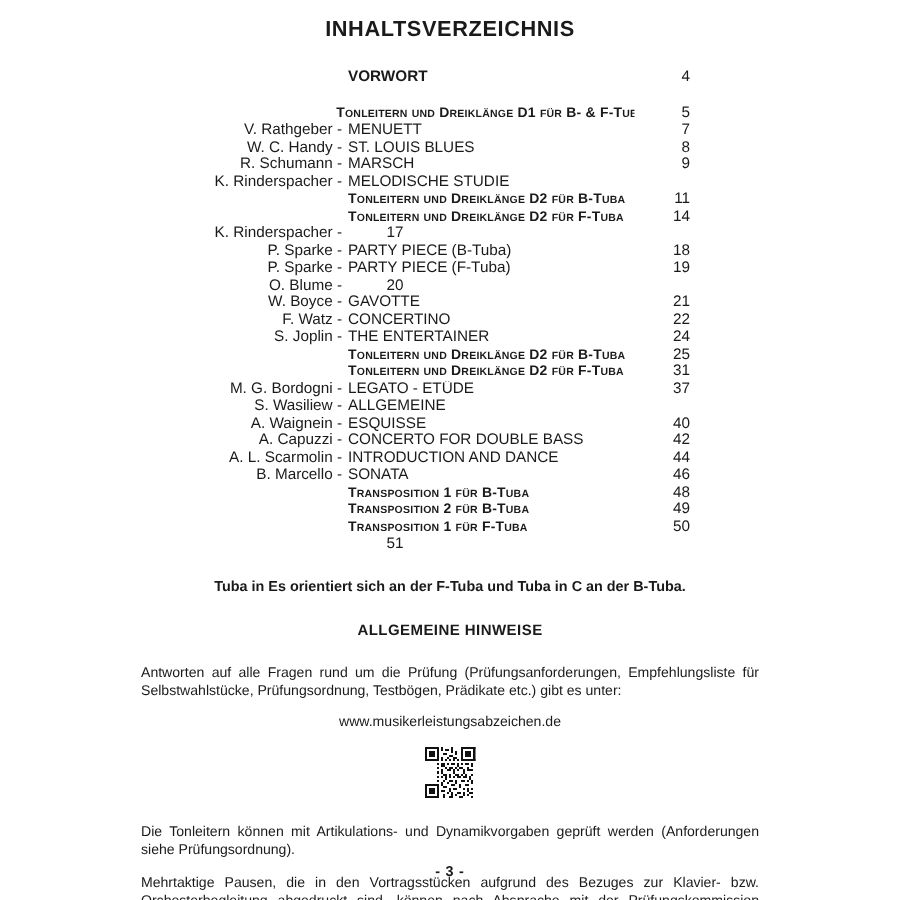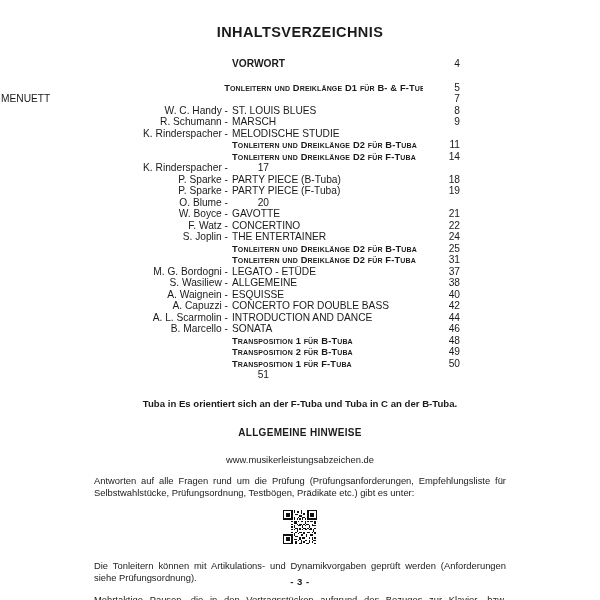--- a/index.html
+++ b/index.html
@@ -22,21 +22,21 @@
     inset: 0;
     padding: 0;
   }
 
   
   .doc-title {
     text-align: center;
     font-size: 14.5px;
     font-weight: bold;
     letter-spacing: 0.4px;
-    margin: 12px;
+    margin: 0;
     padding-top: 12px;
   }
 
   .section-title {
     text-align: center;
     font-size: 10px;
     font-weight: bold;
     letter-spacing: 0.3px;
     margin: 0;
     padding-top: 18px;
@@ -150,20 +150,21 @@
         <div class="col-author"></div>
         <div class="col-title" style="font-weight: bold;">VORWORT</div>
         <div class="col-page">4</div>
       </div>
       <div class="toc-row gap-before">
         <div class="col-author"></div>
         <div class="col-title smallcaps">Tonleitern und Dreiklänge D1 für B- &amp; F-Tuba</div>
         <div class="col-page">5</div>
       </div>
       <div class="toc-row">
+        <div class="col-author">V. Rathgeber -</div>
         <div class="col-title">MENUETT</div>
         <div class="col-page">7</div>
       </div>
       <div class="toc-row">
         <div class="col-author">W. C. Handy -</div>
         <div class="col-title">ST. LOUIS BLUES</div>
         <div class="col-page">8</div>
       </div>
       <div class="toc-row">
         <div class="col-author">R. Schumann -</div>
@@ -228,21 +229,20 @@
         <div class="col-page">31</div>
       </div>
       <div class="toc-row">
         <div class="col-author">M. G. Bordogni -</div>
         <div class="col-title">LEGATO - ETÜDE</div>
         <div class="col-page">37</div>
       </div>
       <div class="toc-row">
         <div class="col-author">S. Wasiliew -</div>
         <div class="col-title">ALLGEMEINE</div>
-        <div class="col-page">38</div>
       </div>
       <div class="toc-row">
         <div class="col-author">A. Waignein -</div>
         <div class="col-title">ESQUISSE</div>
         <div class="col-page">40</div>
       </div>
       <div class="toc-row">
         <div class="col-author">A. Capuzzi -</div>
         <div class="col-title">CONCERTO FOR DOUBLE BASS</div>
         <div class="col-page">42</div>
@@ -276,22 +276,22 @@
         <div class="col-author"></div>
         <div class="col-page">51</div>
       </div>
     </div>
 
   <div class="note-line">Tuba in Es orientiert sich an der F-Tuba und Tuba in C an der B-Tuba.</div>
 
   <h2 class="section-title">ALLGEMEINE HINWEISE</h2>
 
   <div class="para-wrap hinweise-body">
+    <p class="para">Antworten auf alle Fragen rund um die Prüfung (Prüfungsanforderungen, Empfehlungsliste für Selbstwahlstücke, Prüfungsordnung, Testbögen, Prädikate etc.) gibt es unter:</p>
     <p class="para center url-line">www.musikerleistungsabzeichen.de</p>
-    <p class="para">Antworten auf alle Fragen rund um die Prüfung (Prüfungsanforderungen, Empfehlungsliste für Selbstwahlstücke, Prüfungsordnung, Testbögen, Prädikate etc.) gibt es unter:</p>
   </div>
 
   <div class="qr-wrap">
     <svg class="qr" viewBox="0 0 25 25" shape-rendering="crispEdges">
       <rect width="25" height="25" fill="#ffffff"></rect>
       <g fill="#111111">
 
         <rect x="0" y="0" width="7" height="1"></rect>
           <rect x="0" y="6" width="7" height="1"></rect>
         <rect x="0" y="0" width="1" height="7"></rect>

